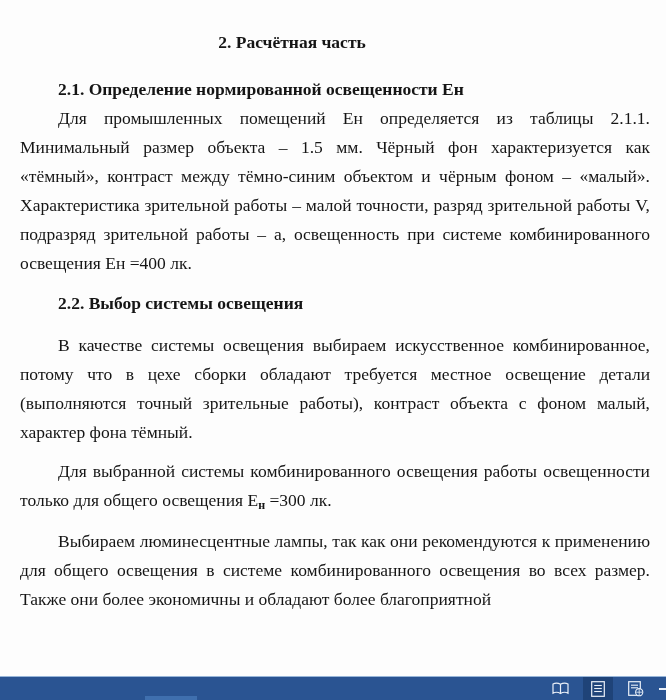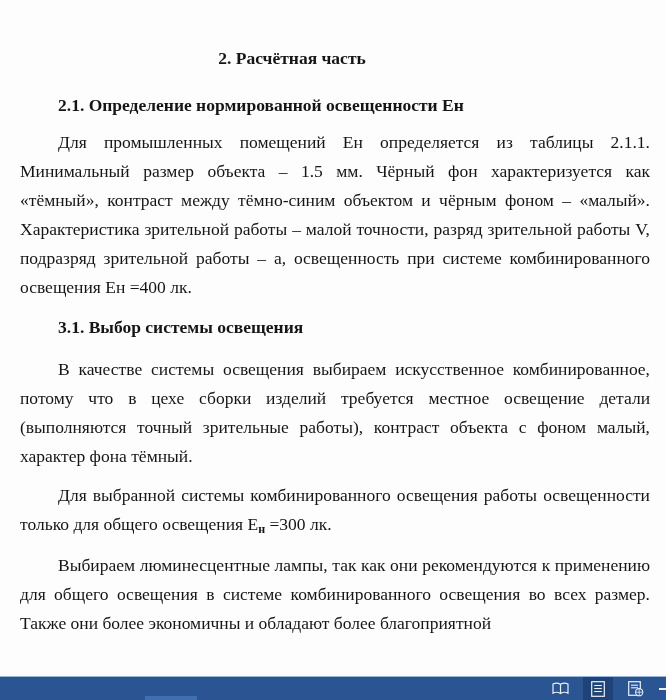--- a/index.html
+++ b/index.html
@@ -8,21 +8,21 @@
     width: 666px;
     height: 700px;
     overflow: hidden;
     background: #fdfdfd;
     font-family: "Liberation Serif", "DejaVu Serif", serif;
     color: #151515;
   }
   .page {
     box-sizing: border-box;
     width: 666px;
-    padding: 44px 16px 0 20px;
+    padding: 28px 16px 0 20px;
   }
   .doc-title {
     font-size: 17.5px;
     line-height: 29px;
     font-weight: bold;
     text-align: center;
     margin: 0 86px 0 0;
   }
   .heading {
     font-size: 17.5px;
@@ -34,21 +34,21 @@
   }
   .para {
     font-size: 17.5px;
     line-height: 29px;
     margin: 0;
     text-indent: 38px;
     text-align: justify;
     text-align-last: left;
   }
   .h21 { margin-top: 18px; }
-  .p1  { margin-top: 8px; }
+  .p1  { }
   .h22 { margin-top: 11px; }
   .p2  { margin-top: 13px; }
   .p3  { margin-top: 10px; }
   .h23 { margin-top: 10px; }
   .p4  { margin-top: 12px; }
   sub.e-sub {
     font-size: 12px;
     font-weight: bold;
     vertical-align: -3px;
     line-height: 0;
@@ -107,23 +107,23 @@
 <body>
 
 <div class="page">
 
   <div class="doc-title">2. Расчётная часть</div>
 
   <div class="heading h21">2.1. Определение нормированной освещенности Ен</div>
 
   <p class="para p1">Для промышленных помещений Ен определяется из таблицы 2.1.1. Минимальный размер объекта – 1.5 мм. Чёрный фон характеризуется как «тёмный», контраст между тёмно-синим объектом и чёрным фоном – «малый». Характеристика зрительной работы – малой точности, разряд зрительной работы V, подразряд зрительной работы – а, освещенность при системе комбинированного освещения Ен =400 лк.</p>
 
-  <div class="heading h22">3.1. Выбор системы освещения</div>
+  <div class="heading h22">2.2. Выбор системы освещения</div>
 
-  <p class="para p2">В качестве системы освещения выбираем искусственное комбинированное, потому что в цехе сборки изделий требуется местное освещение детали (выполняются точный зрительные работы),  контраст объекта с фоном малый, характер фона тёмный.</p>
+  <p class="para p2">В качестве системы освещения выбираем искусственное комбинированное, потому что в цехе сборки обладают требуется местное освещение детали (выполняются точный зрительные работы),  контраст объекта с фоном малый, характер фона тёмный.</p>
 
   <p class="para p3"><span>Для выбранной системы комбинированного освещения работы освещенности только для общего освещения Е</span><sub class="e-sub">н</sub><span> =300 лк.</span></p>
 
 
   <p class="para p4">Выбираем люминесцентные лампы, так как они рекомендуются к применению для общего освещения в системе комбинированного освещения во всех размер. Также они более экономичны и обладают более благоприятной</p>
 
 </div>
 
 <div class="status-bar">
 

